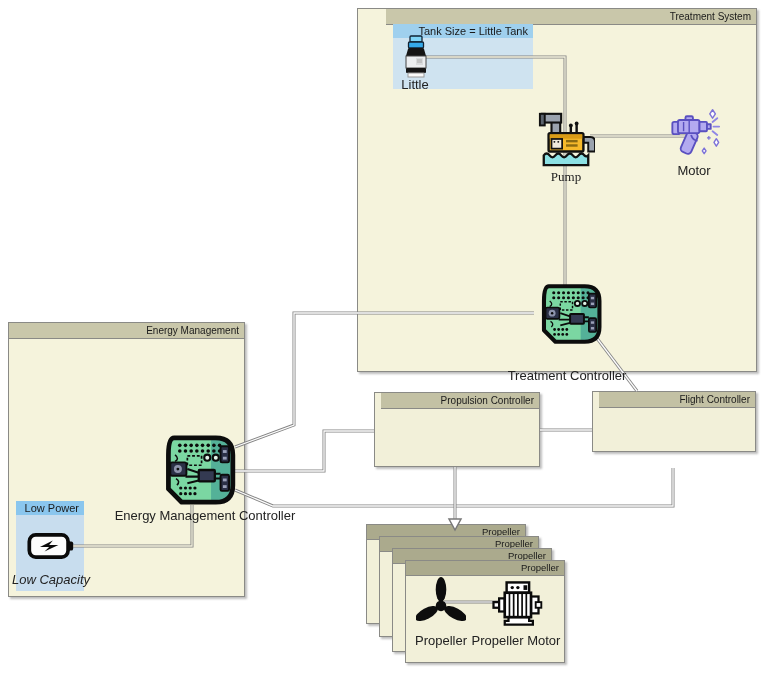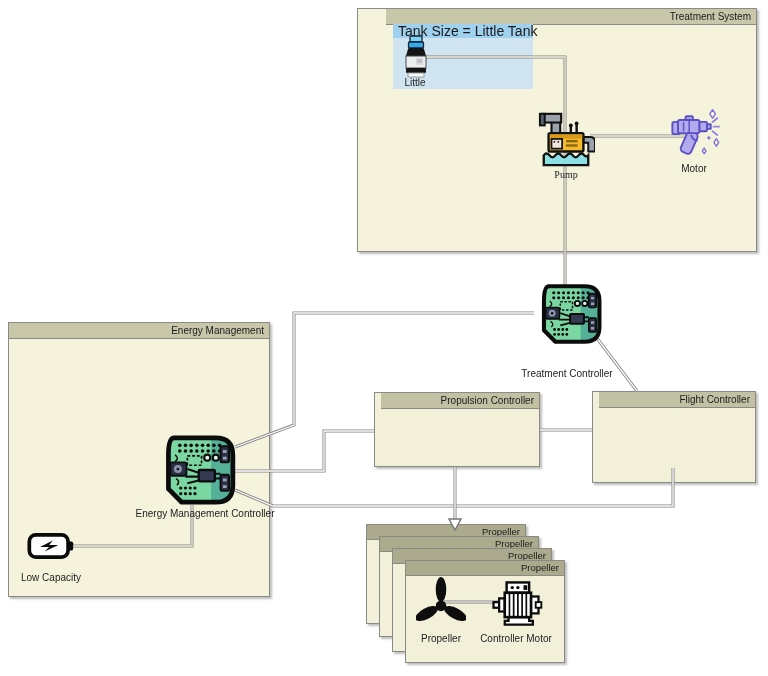--- a/index.html
+++ b/index.html
@@ -14,53 +14,56 @@
   .panel,.ctrlbox,.stackbox{position:absolute;border:1px solid var(--border);
          box-shadow:2px 2px 2px rgba(110,110,110,.45);box-sizing:border-box;}
   .panel{background:var(--panel-body);z-index:1;}
   .panel-header{height:15px;background:var(--panel-header);border-bottom:1px solid var(--border);
          font-size:10px;line-height:15px;text-align:right;padding:0 5px;white-space:nowrap;}
   .ctrlbox{background:var(--box-body);z-index:2;padding-left:6px;}
   .ctrlbox .panel-header{background:var(--ctrl-header);}
   .stackbox{background:var(--box-body);}
   .stackbox .panel-header{height:14px;line-height:14px;font-size:9.5px;background:var(--box-header);}
   .bluebox{position:absolute;z-index:2;box-sizing:border-box;}
-  .bluebox .bb-head{height:14px;font-size:14px;line-height:14px;text-align:right;padding:0 5px;white-space:nowrap;}
+  .bluebox .bb-head{height:14px;font-size:11px;line-height:14px;text-align:right;padding:0 5px;white-space:nowrap;}
   #tankbox{background:var(--blue-body);} #tankbox .bb-head{background:var(--blue-header);}
   #lowpowerbox{background:var(--blue-body2);} #lowpowerbox .bb-head{background:var(--blue-header2);}
   .wires{position:absolute;left:0;top:0;z-index:6;pointer-events:none;}
   .wo{fill:none;stroke:var(--wire);stroke-width:3;}
   .wi{fill:none;stroke:#fdfdfd;stroke-width:1.3;}
   .wi.bg{stroke:#f3f1dd;}
   .icon{position:absolute;z-index:7;}
-  .lbl{position:absolute;z-index:7;font-size:10px;color:#222;white-space:nowrap;transform:translateX(-50%);}
+  .lbl{position:absolute;z-index:7;font-size:13px;color:#222;white-space:nowrap;transform:translateX(-50%);}
 </style>
 </head>
 <body>
 
 <div class="stage">
 
-  <div class="panel" style="left:357px;top:8px;width:400px;height:244px;padding-left:28px;">
+  <div class="panel" style="left:357px;top:8px;width:400px;height:364px;padding-left:28px;">
     <div class="panel-header">Treatment System</div>
   </div>
 
-  <div class="panel" style="left:8px;top:322px;width:262px;height:275px;">
+  <div class="panel" style="left:8px;top:322px;width:237px;height:275px;">
     <div class="panel-header">Energy Management</div>
   </div>
 
   <div class="bluebox" id="tankbox" style="left:393px;top:24px;width:140px;height:65px;">
     <div class="bb-head">Tank Size = Little Tank</div>
   </div>
 
+  <div class="bluebox" id="lowpowerbox" style="left:16px;top:501px;width:68px;height:90px;">
+    <div class="bb-head">Low Power</div>
+  </div>
 
   <div class="ctrlbox" style="left:374px;top:392px;width:166px;height:75px;">
     <div class="panel-header">Propulsion Controller</div>
   </div>
 
-  <div class="ctrlbox" style="left:592px;top:391px;width:164px;height:92px;">
+  <div class="ctrlbox" style="left:592px;top:391px;width:164px;height:61px;">
     <div class="panel-header">Flight Controller</div>
   </div>
 
   <div class="stackbox" style="left:366px;top:524px;width:160px;height:100px;z-index:2;">
     <div class="panel-header">Propeller</div>
   </div>
   <div class="stackbox" style="left:379px;top:536px;width:160px;height:101px;z-index:3;">
     <div class="panel-header">Propeller</div>
   </div>
   <div class="stackbox" style="left:392px;top:548px;width:160px;height:104px;z-index:4;">
@@ -249,17 +252,17 @@
     <rect x="14" y="20" width="6" height="14" fill="#fff" stroke="#0a0a0a" stroke-width="2.4"></rect>
     <rect x="20" y="14" width="28" height="26" fill="#fff" stroke="#0a0a0a" stroke-width="2.8"></rect>
     <path d="M25 15 v24 M29.5 15 v24 M34 15 v24 M38.5 15 v24 M43 15 v24" stroke="#0a0a0a" stroke-width="1.8"></path>
   </svg>
 
   <div class="lbl" style="left:415px;top:77px;">Little</div>
   <div class="lbl" style="left:566px;top:169px;font-family:Liberation Serif, serif;">Pump</div>
   <div class="lbl" style="left:694px;top:163px;">Motor</div>
   <div class="lbl" style="left:567px;top:344px;margin-top:24px;">Treatment Controller</div>
   <div class="lbl" style="left:205px;top:508px;">Energy Management Controller</div>
-  <div class="lbl" style="left:51px;top:572px;">Low Capacity</div>
+  <div class="lbl" style="left:51px;top:572px;font-style:italic;">Low Capacity</div>
   <div class="lbl" style="left:441px;top:633px;">Propeller</div>
-  <div class="lbl" style="left:516px;top:633px;">Controller Motor</div>
+  <div class="lbl" style="left:516px;top:633px;">Propeller Motor</div>
 
 </div>
 
 </body></html>

